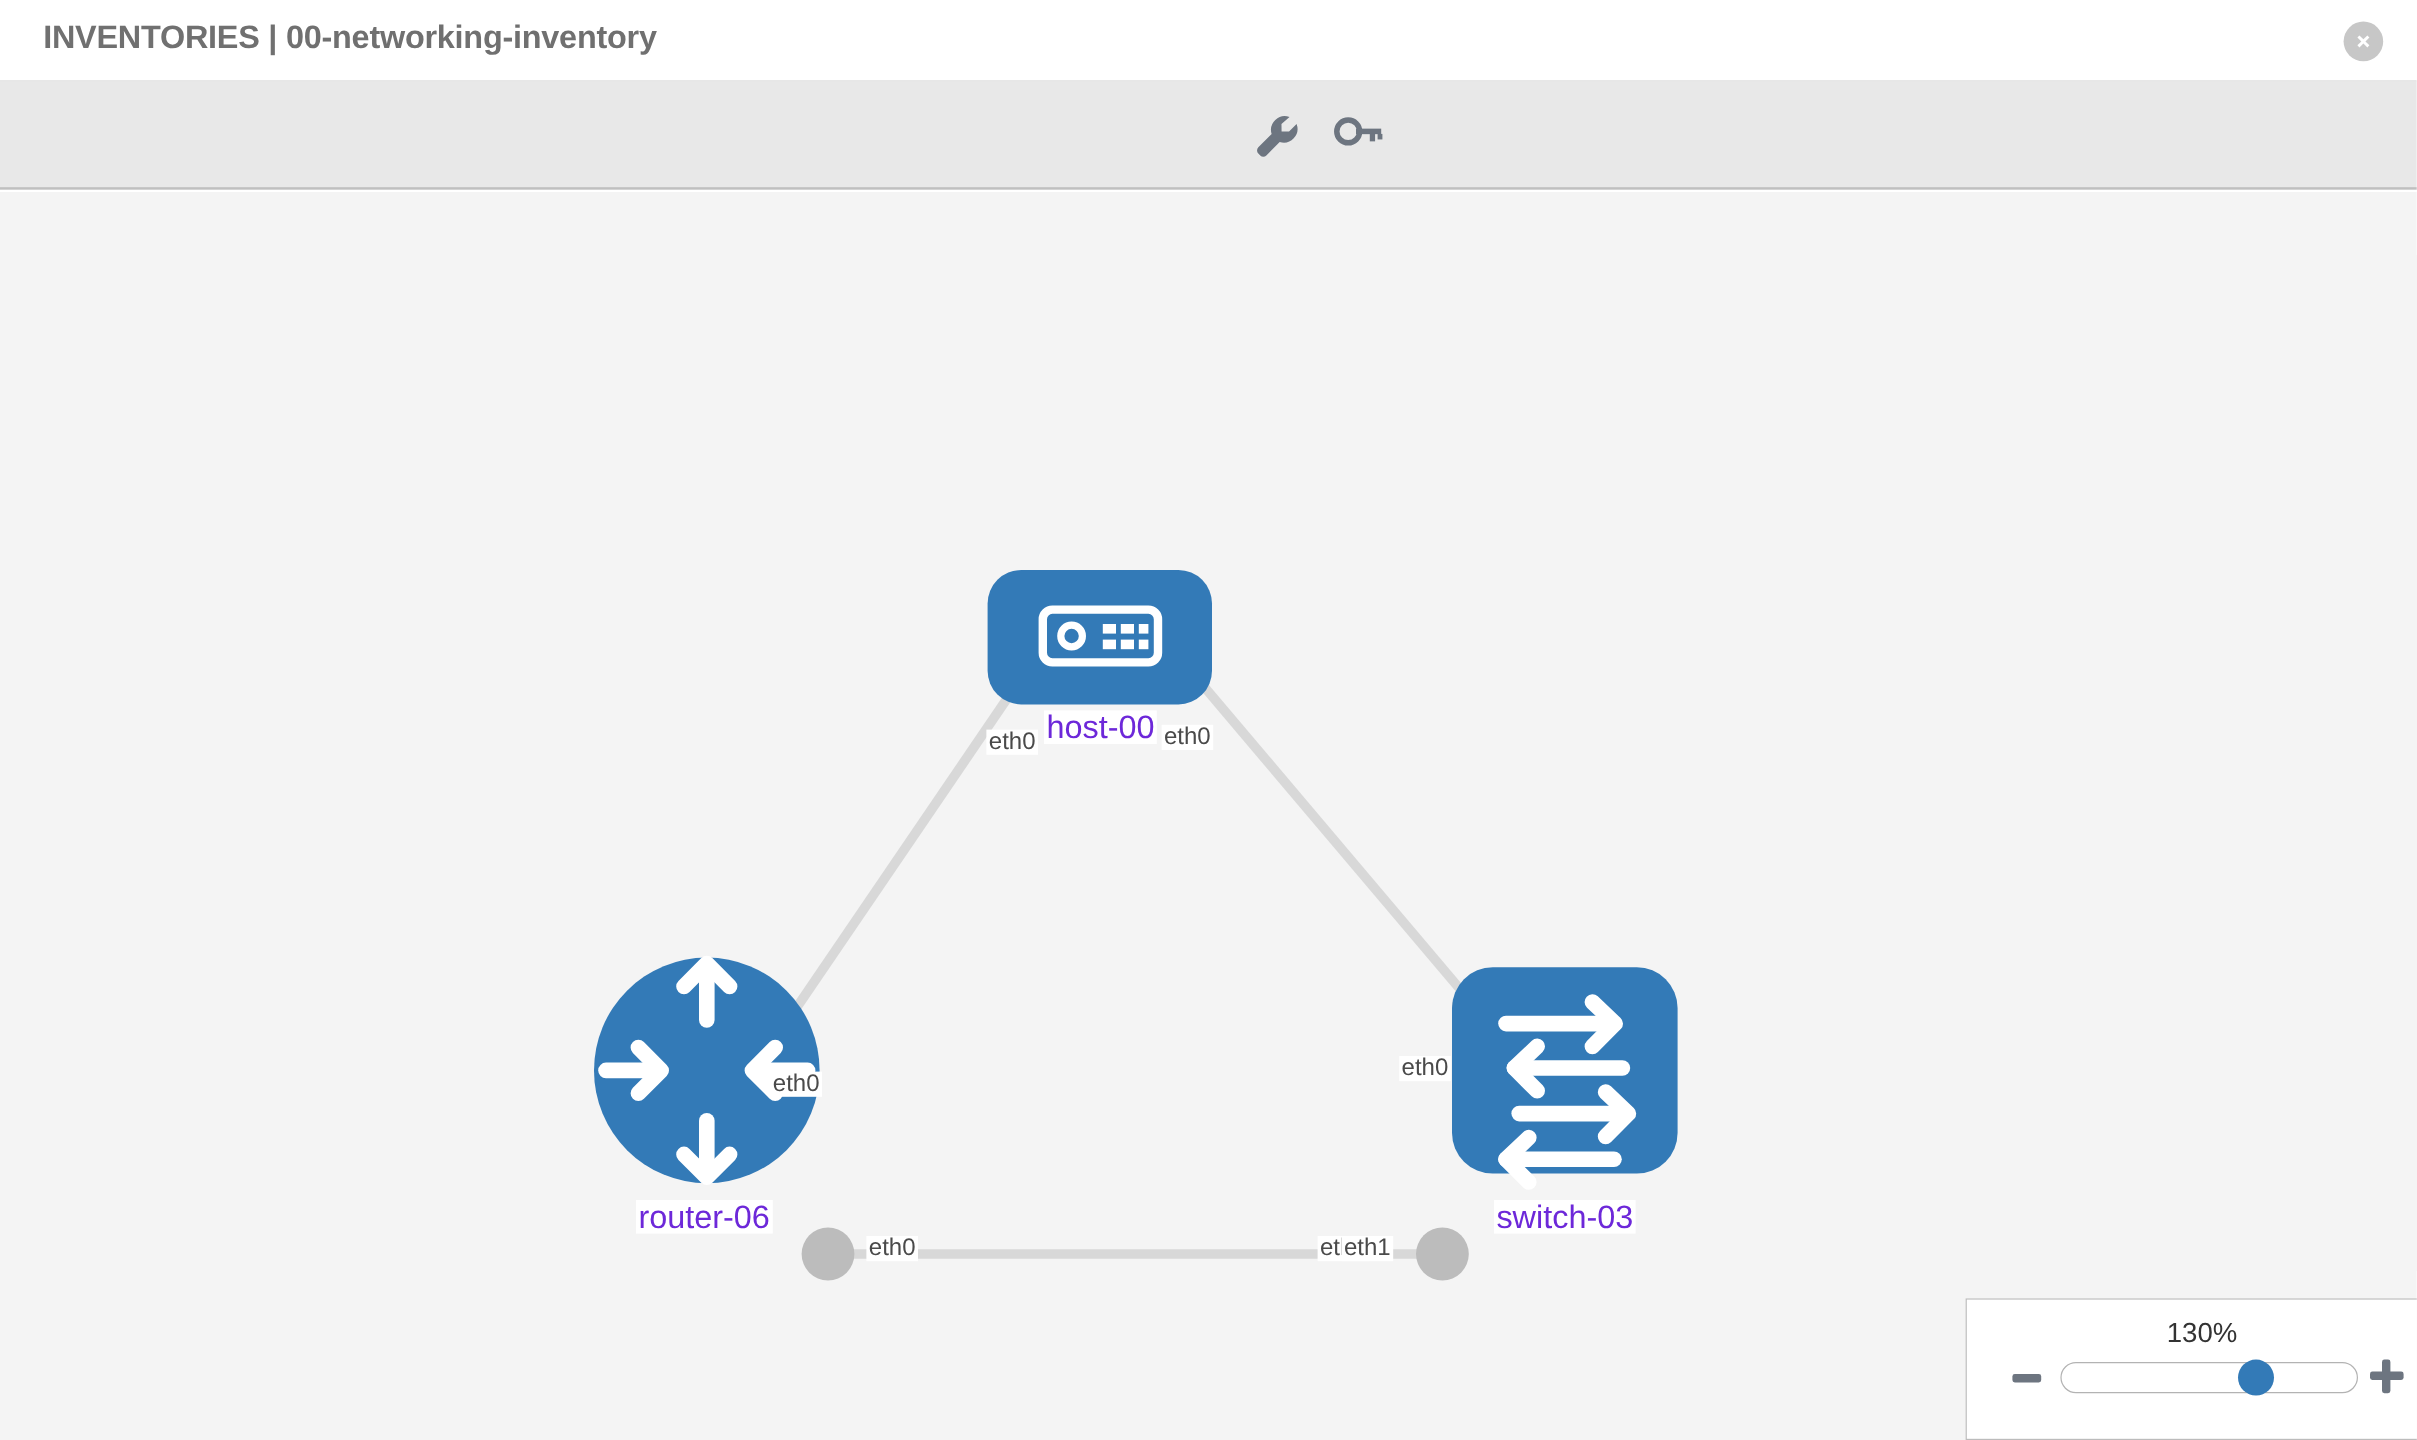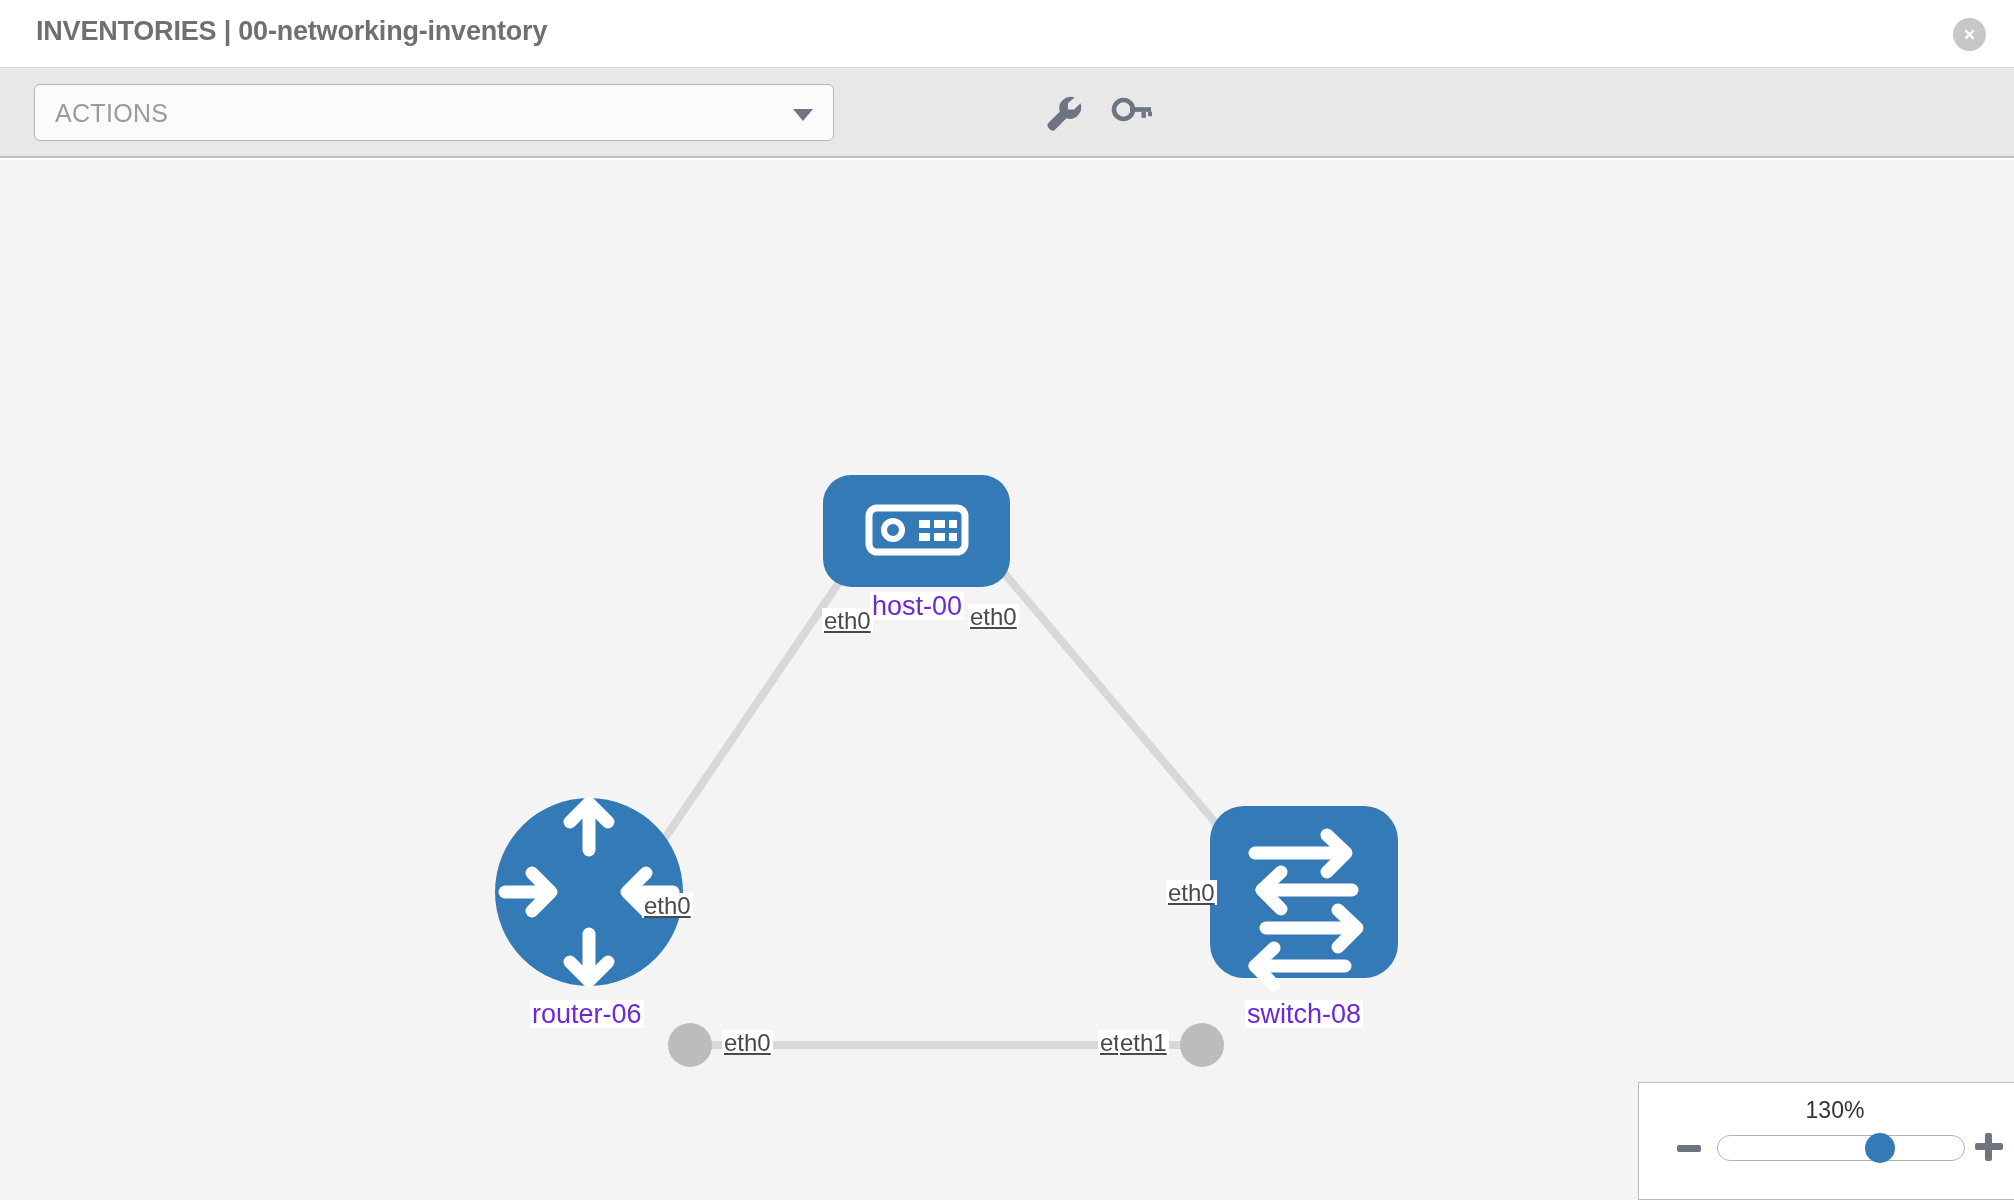--- a/index.html
+++ b/index.html
@@ -94,26 +94,25 @@
   .node-label {
     position: absolute;
     font-size: 27px; color: #6d28d9;
     background: #ffffff;
     white-space: nowrap;
     line-height: 1.05;
     padding: 0 2px;
   }
   .iface-label {
     position: absolute;
-    font-size: 24px; color: #4a4a4a;
+    font-size: 20px; color: #4a4a4a;
     background: #ffffff;
     white-space: nowrap;
     line-height: 1.05;
     padding: 0 2px;
-    text-decoration: underline;
   }
 
   
   .zoom-panel {
     position: absolute; left: 1622px; top: 1082px;
     width: 392px; height: 118px;
     background: #ffffff;
     border: 1px solid #bcbcbc;
     margin-left: 16px;
   }
@@ -157,24 +156,20 @@
     <div class="page-title">INVENTORIES | 00-networking-inventory</div>
     <div class="close-btn">
       <svg width="19" height="19" viewBox="0 0 19 19" aria-hidden="true">
         <path d="M4.5 6.2 L6.2 4.5 L9.5 7.8 L12.8 4.5 L14.5 6.2 L11.2 9.5 L14.5 12.8 L12.8 14.5 L9.5 11.2 L6.2 14.5 L4.5 12.8 L7.8 9.5 Z" fill="#ffffff"></path>
       </svg>
     </div>
   </div>
 
   <div class="toolbar"></div>
 
-  <div class="actions-select">
-    <span class="sel-label">ACTIONS</span>
-    <span class="caret"></span>
-  </div>
 
   <div class="tool-icon wrench">
     <svg width="46" height="46" viewBox="0 0 46 46" aria-hidden="true">
       <path d="M34.6 7.5 a11.5 11.5 0 0 0-14.9 14.2 L8.6 32.8 a3.6 3.6 0 0 0 0 5.1 l1.6 1.6 a3.6 3.6 0 0 0 5.1 0 L26.4 28.3 a11.5 11.5 0 0 0 14.1-15 l-6.3 6.3 -6.2 -0.1 -0.1 -6.2 Z" fill="#6d7580"></path>
     </svg>
   </div>
 
   <div class="tool-icon key">
     <svg width="46" height="46" viewBox="0 0 46 46" aria-hidden="true">
       <circle cx="15.5" cy="19.5" r="9.5" fill="none" stroke="#6d7580" stroke-width="4.6"></circle>
@@ -249,21 +244,21 @@
           <polyline points="1338,750 1357,768 1338,787"></polyline>
 
           <line x1="1345" y1="806" x2="1255" y2="806"></line>
           <polyline points="1274,788 1255,806 1274,825"></polyline>
         </g>
       </g>
     </svg>
 
     <span class="node-label" style="left:870px; top:432px;">host-00</span>
     <span class="node-label" style="left:530px; top:840px;">router-06</span>
-    <span class="node-label" style="left:1245px; top:840px;">switch-08</span>
+    <span class="node-label" style="left:1245px; top:840px;">switch-03</span>
 
     <span class="iface-label" style="left:822px; top:448px;">eth0</span>
     <span class="iface-label" style="left:968px; top:444px;">eth0</span>
     <span class="iface-label" style="left:642px; top:733px;">eth0</span>
     <span class="iface-label" style="left:1166px; top:720px;">eth0</span>
     <span class="iface-label" style="left:722px; top:870px;">eth0</span>
     <span class="iface-label" style="left:1098px; top:870px;">eth0</span>
     <span class="iface-label" style="left:1118px; top:870px;">eth1</span>
   </div>
 

